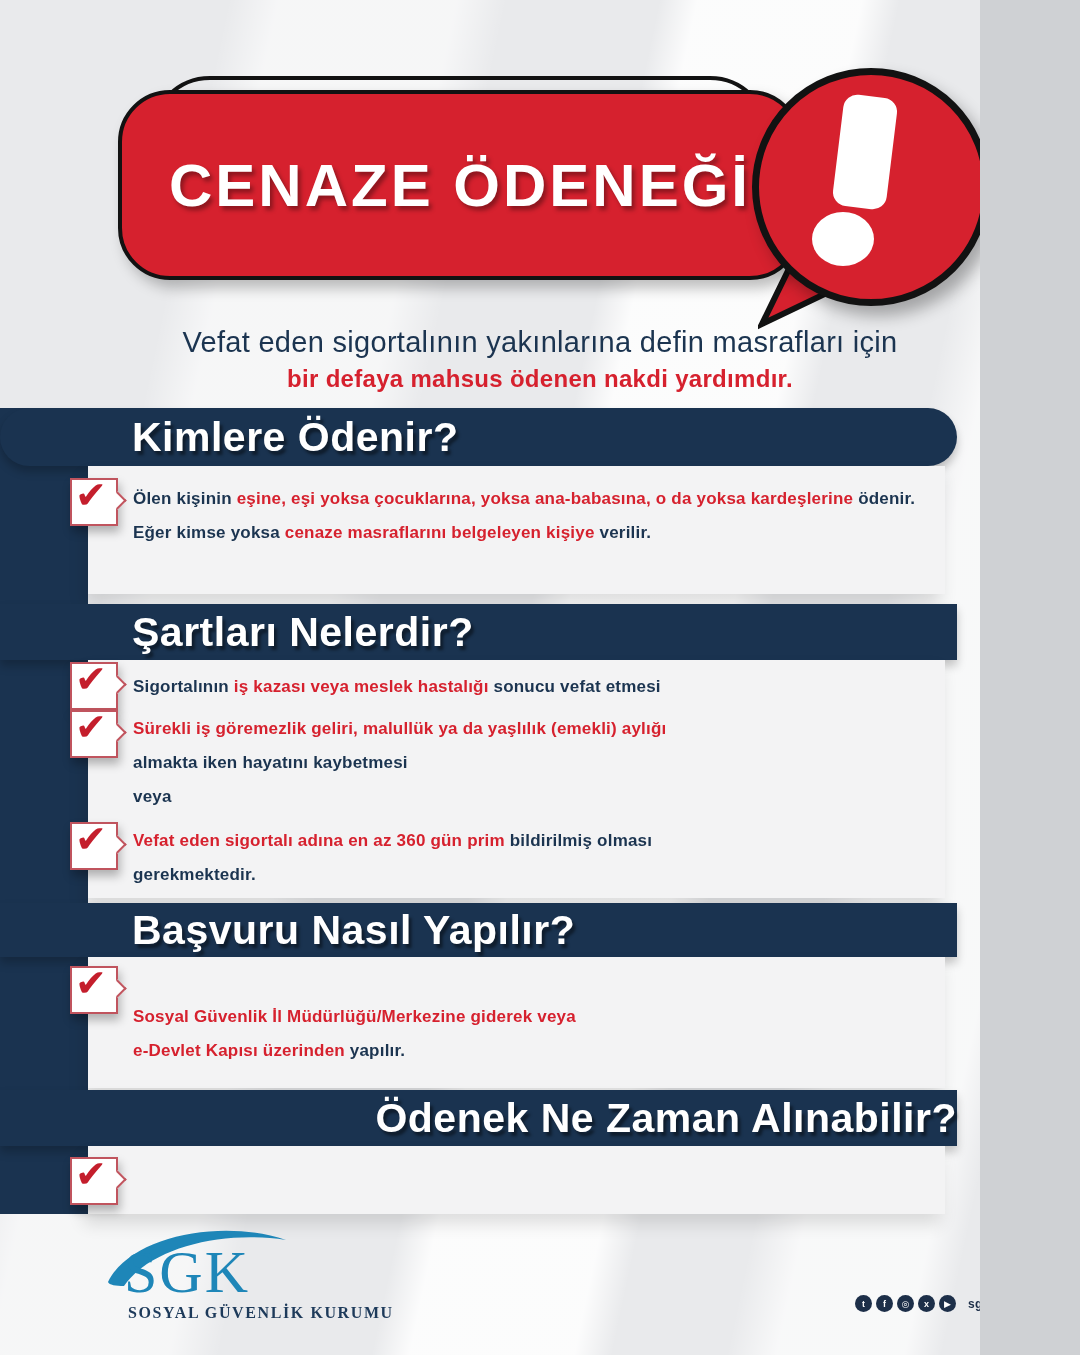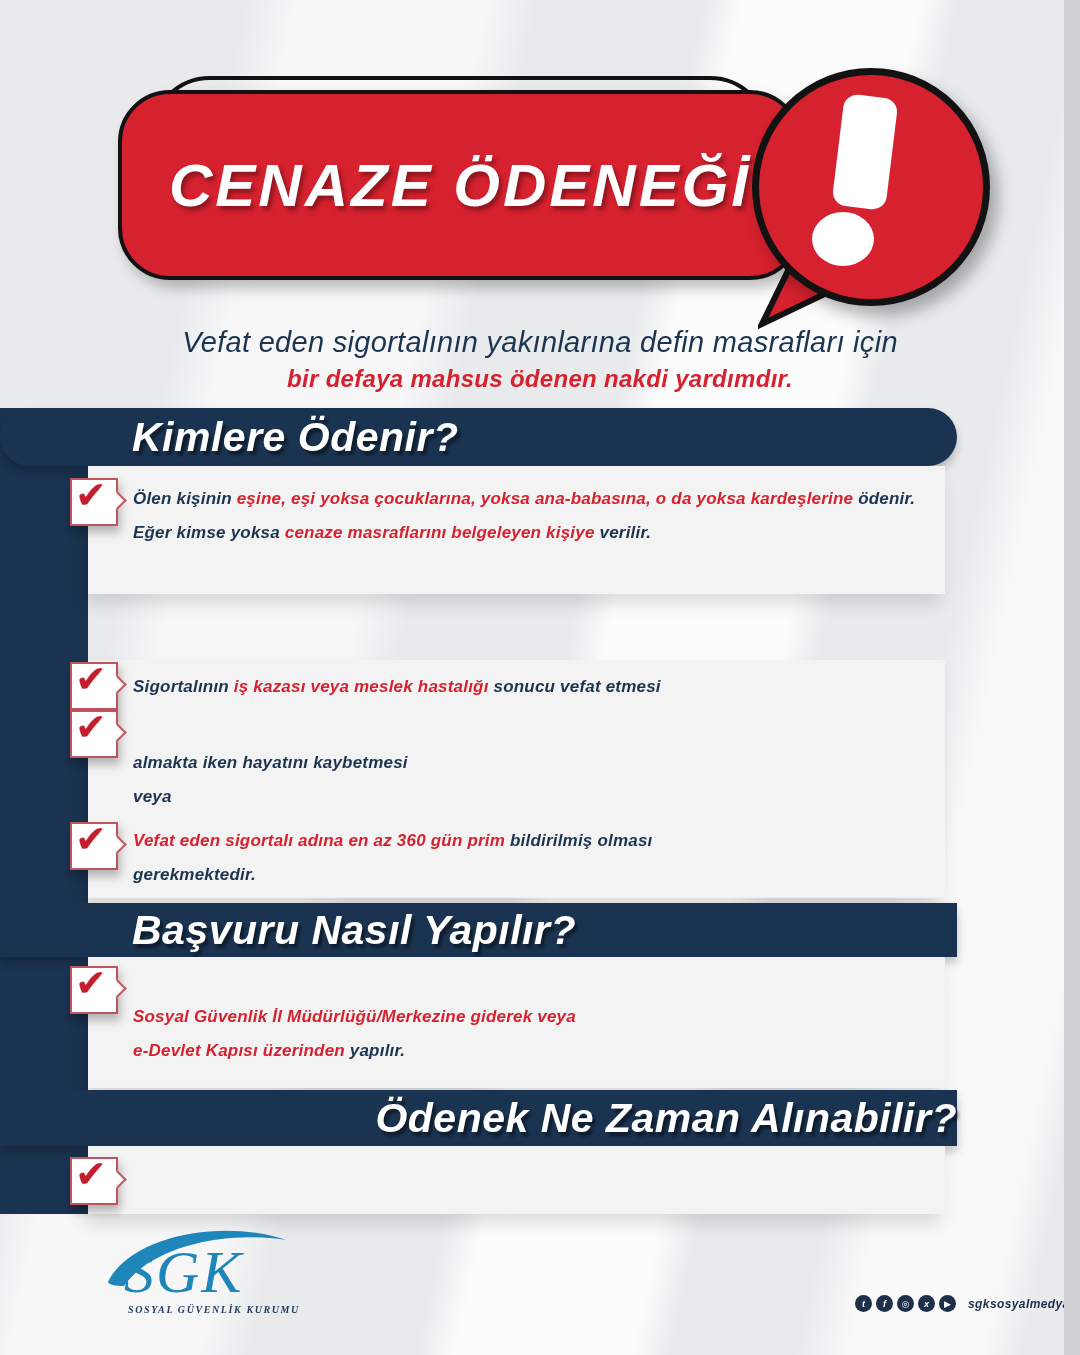--- a/index.html
+++ b/index.html
@@ -1,24 +1,23 @@
 <!DOCTYPE html>
 <html><head>
 <meta charset="utf-8">
 <style>
   html,body{margin:0;padding:0;background:#cfd1d4;}
   .page{
-    position:relative;width:1064px;height:1355px;overflow:hidden;
+    position:relative;width:980px;height:1355px;overflow:hidden;
     font-family:"Liberation Sans","DejaVu Sans",sans-serif;
     background:
       linear-gradient(102deg, rgba(255,255,255,0) 52%, rgba(255,255,255,.85) 55%, rgba(255,255,255,.85) 68%, rgba(255,255,255,0) 71%),
       linear-gradient(102deg, rgba(255,255,255,0) 18%, rgba(255,255,255,.6) 22%, rgba(255,255,255,.6) 36%, rgba(255,255,255,0) 40%),
       linear-gradient(102deg, rgba(255,255,255,0) 80%, rgba(255,255,255,.7) 84%, rgba(255,255,255,.7) 94%, rgba(255,255,255,0) 97%),
       #e9eaec;
-    font-style: italic;
   }
   
   .banner-outline{
     position:absolute;left:150px;top:76px;width:612px;height:194px;
     border:4px solid #121212;border-radius:60px;background:transparent;
   }
   .banner{
     position:absolute;left:118px;top:90px;width:676px;height:182px;
     background:#d6212e;border:4px solid #121212;border-radius:52px;
     box-shadow:6px 8px 14px rgba(0,0,0,.25);
@@ -83,21 +82,21 @@
   .sgk-logo{position:absolute;left:98px;top:1220px;width:220px;height:110px;}
   .sgk-swoosh{position:absolute;left:6px;top:4px;}
   .sgk-text{
     position:absolute;left:26px;top:18px;
     font-family:"Liberation Serif","DejaVu Serif",serif;
     font-size:60px;color:#1e86b8;letter-spacing:2px;
   }
   .sgk-tagline{
     position:absolute;left:30px;top:84px;
     font-family:"Liberation Serif","DejaVu Serif",serif;
-    font-size:10px;font-weight:bold;color:#1d3a5a;letter-spacing:1.6px;white-space:nowrap;
+    font-size:16px;font-weight:bold;color:#1d3a5a;letter-spacing:1.6px;white-space:nowrap;
   }
   .social{position:absolute;left:855px;top:1295px;display:flex;align-items:center;gap:4px;}
   .sicon{
     width:17px;height:17px;border-radius:50%;background:#1d2f49;color:#fff;
     display:flex;align-items:center;justify-content:center;
     font-size:9px;font-weight:bold;cursor:pointer;
   }
   .social-handle{margin-left:8px;font-size:12px;font-weight:bold;color:#1d2f49;letter-spacing:.4px;}
 </style>
 </head>
@@ -127,32 +126,35 @@
     <div class="t">Kimlere Ödenir?</div>
   </div>
   <div class="content-box" style="top:466px;height:128px;"></div>
   <div class="checkbox" style="left:70px;top:478px;">
     <span class="mark">✔</span>
   </div>
   <div class="item-text" style="left:133px;top:482px;width:795px;">
     <span>Ölen kişinin </span><span class="red">eşine, eşi yoksa çocuklarına, yoksa ana-babasına, o da yoksa kardeşlerine</span><span> ödenir. Eğer kimse yoksa </span><span class="red">cenaze masraflarını belgeleyen kişiye</span><span> verilir.</span>
   </div>
 
+  <div class="sec-header" style="top:604px;height:56px;">
+    <div class="t">Şartları Nelerdir?</div>
+  </div>
   <div class="content-box" style="top:660px;height:238px;"></div>
   <div class="checkbox" style="left:70px;top:662px;">
     <span class="mark">✔</span>
   </div>
   <div class="item-text" style="left:133px;top:670px;width:810px;">
     <span>Sigortalının </span><span class="red">iş kazası veya meslek hastalığı</span><span> sonucu vefat etmesi</span>
   </div>
   <div class="checkbox" style="left:70px;top:710px;">
     <span class="mark">✔</span>
   </div>
   <div class="item-text" style="left:133px;top:712px;width:830px;">
-    <br>
+    <span class="red">Sürekli iş göremezlik geliri, malullük ya da yaşlılık (emekli) aylığı</span><br>
     <span>almakta iken hayatını kaybetmesi</span>
   </div>
   <div class="item-text" style="left:133px;top:780px;width:400px;">
     <span>veya</span>
   </div>
   <div class="checkbox" style="left:70px;top:822px;">
     <span class="mark">✔</span>
   </div>
   <div class="item-text" style="left:133px;top:824px;width:830px;">
     <span class="red">Vefat eden sigortalı adına en az 360 gün prim</span><span> bildirilmiş olması</span><br>

